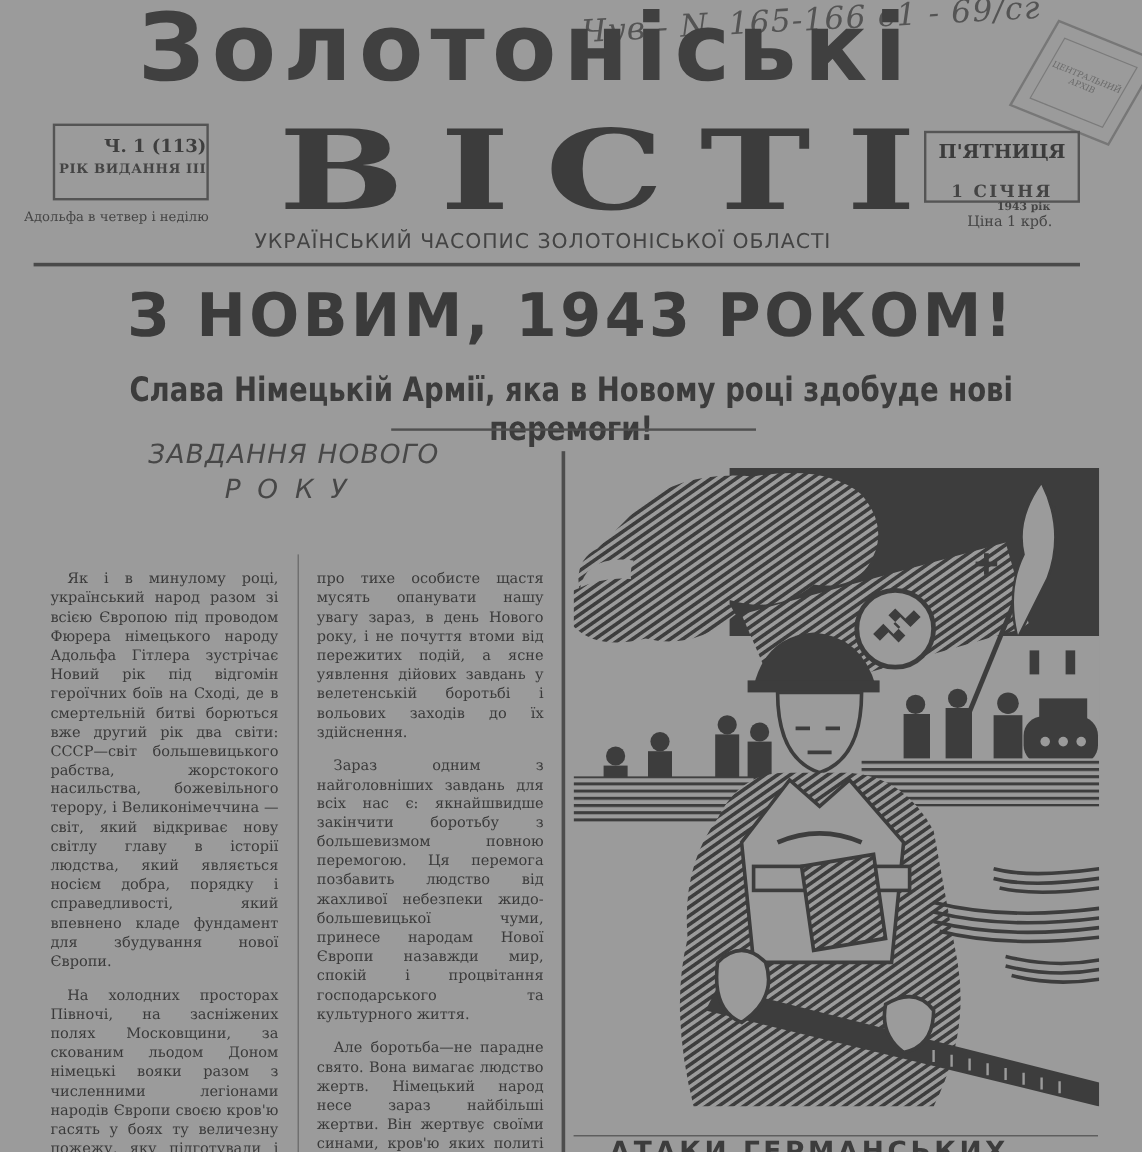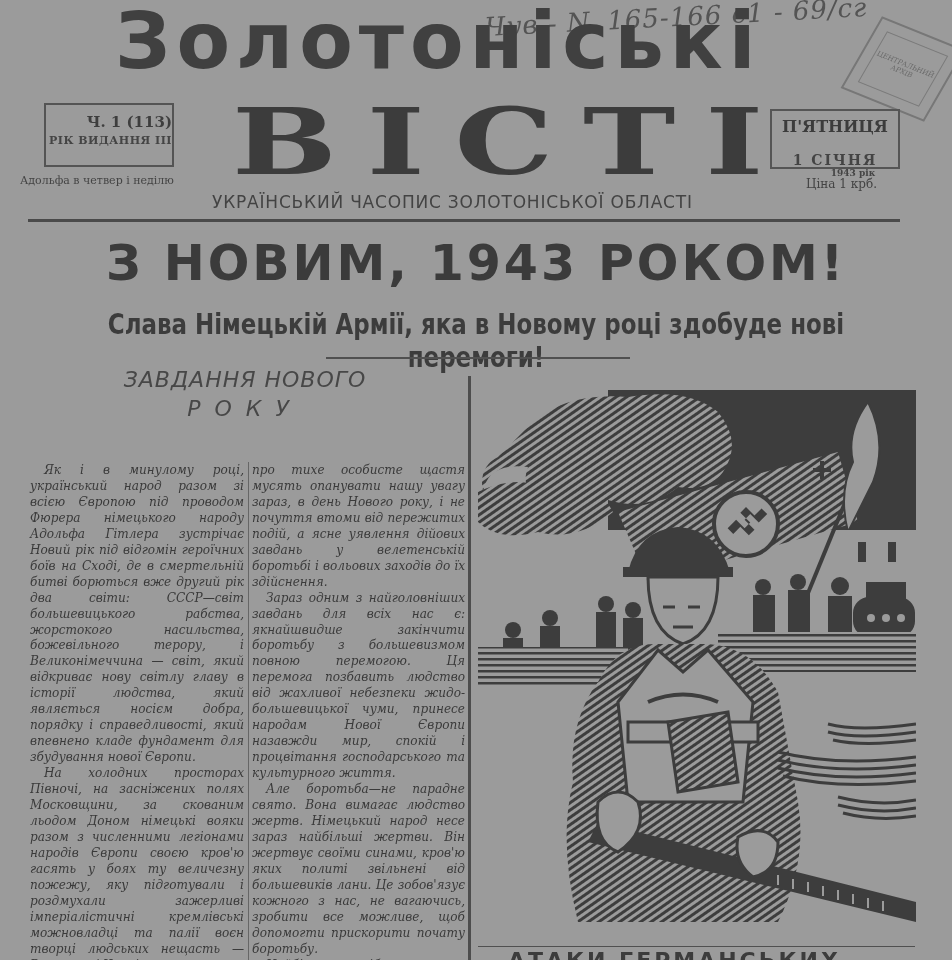--- a/index.html
+++ b/index.html
@@ -98,21 +98,21 @@
   }
   .col-divider-inner {
     position: absolute; left: 248px; top: 462px; width: 1px; height: 498px; background: #666;
   }
   .column {
     position: absolute; top: 463px; font-size: 12.1px; line-height: 15.95px;
     color: #3a3a3a; text-align: justify;
   }
   .col-1 { left: 30px; width: 214px; }
   .col-2 { left: 252px; width: 213px; }
-  .column p { margin: 0; text-indent: 14px; font-style: italic; }
+  .column p { margin: 12px; text-indent: 14px; }
 
   
   .illustration {
     position: absolute; left: 478px; top: 382px; width: 438px; height: 540px;
   }
   .rule-bottom {
     position: absolute; left: 478px; top: 946px; width: 437px; height: 1px; background: #505050;
   }
   .bottom-headline {
     position: absolute; left: 508px; top: 950px;

